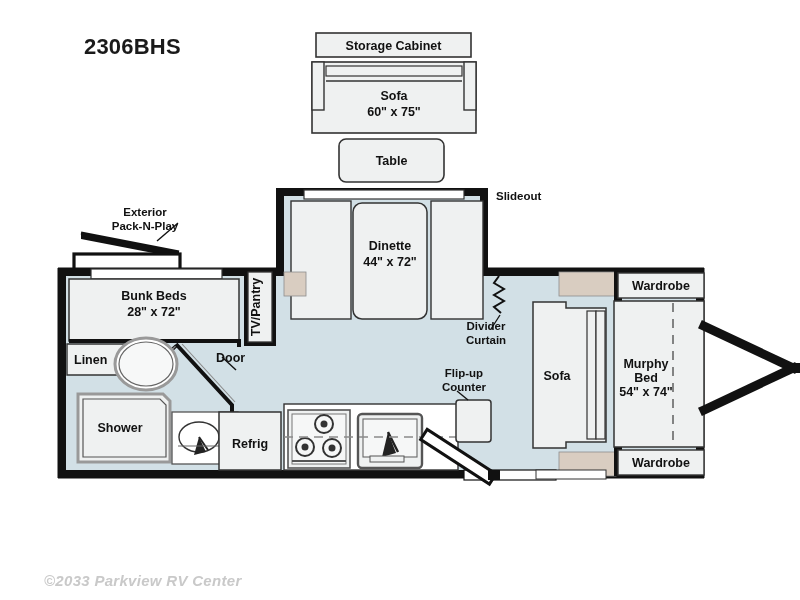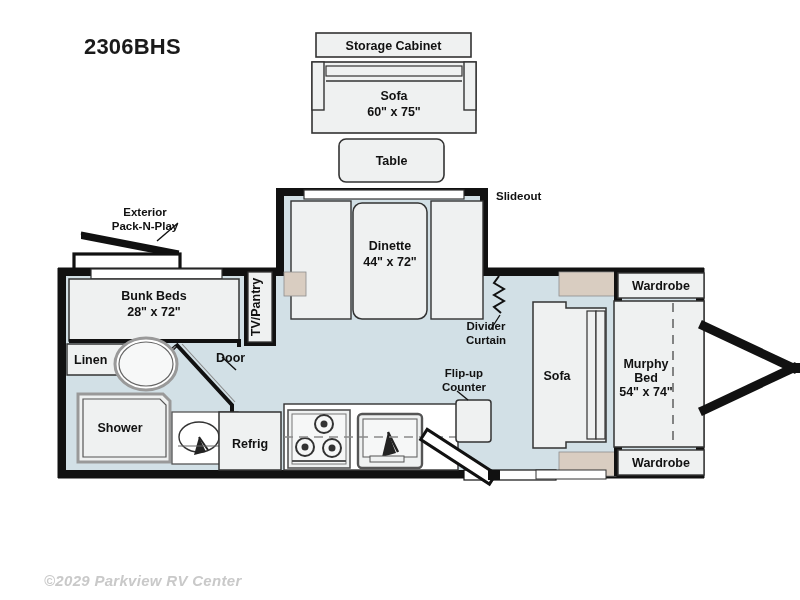--- a/index.html
+++ b/index.html
@@ -32,21 +32,21 @@
   .lbl-11{font-size:11.5px;}
   .lbl-12{font-size:12.5px;}
   .lbl-start{text-anchor:start;}
 </style>
 </head>
 <body>
 
 <div id="stage">
 
   <div id="model-title">2306BHS</div>
-  <div id="copyright">©2029 Parkview RV Center</div>
+  <div id="copyright">©2033 Parkview RV Center</div>
 
   <svg id="plan" viewBox="0 0 800 600">
 
     <g>
 
       <g>
         <rect x="280" y="33" width="155" height="24" fill="#eff1f1" stroke="#333" stroke-width="1.6"></rect>
         <text class="lbl lbl-12" x="357.5" y="50">Storage Cabinet</text>
       </g>
 

